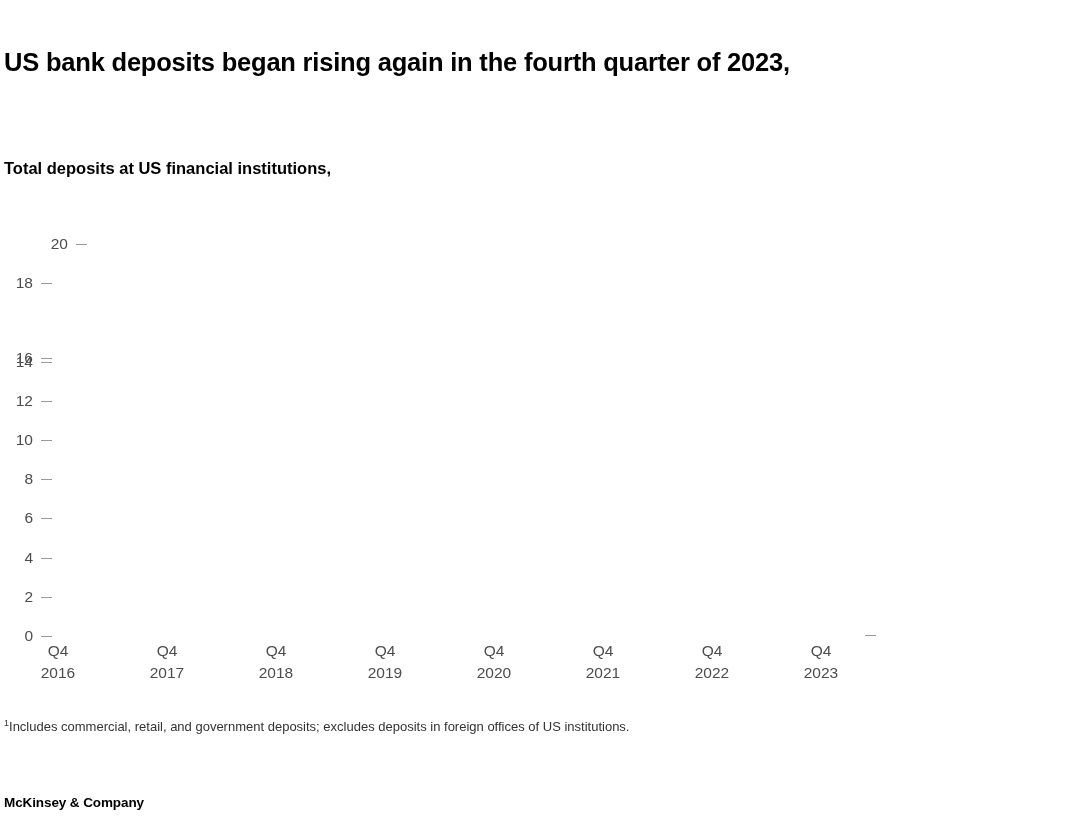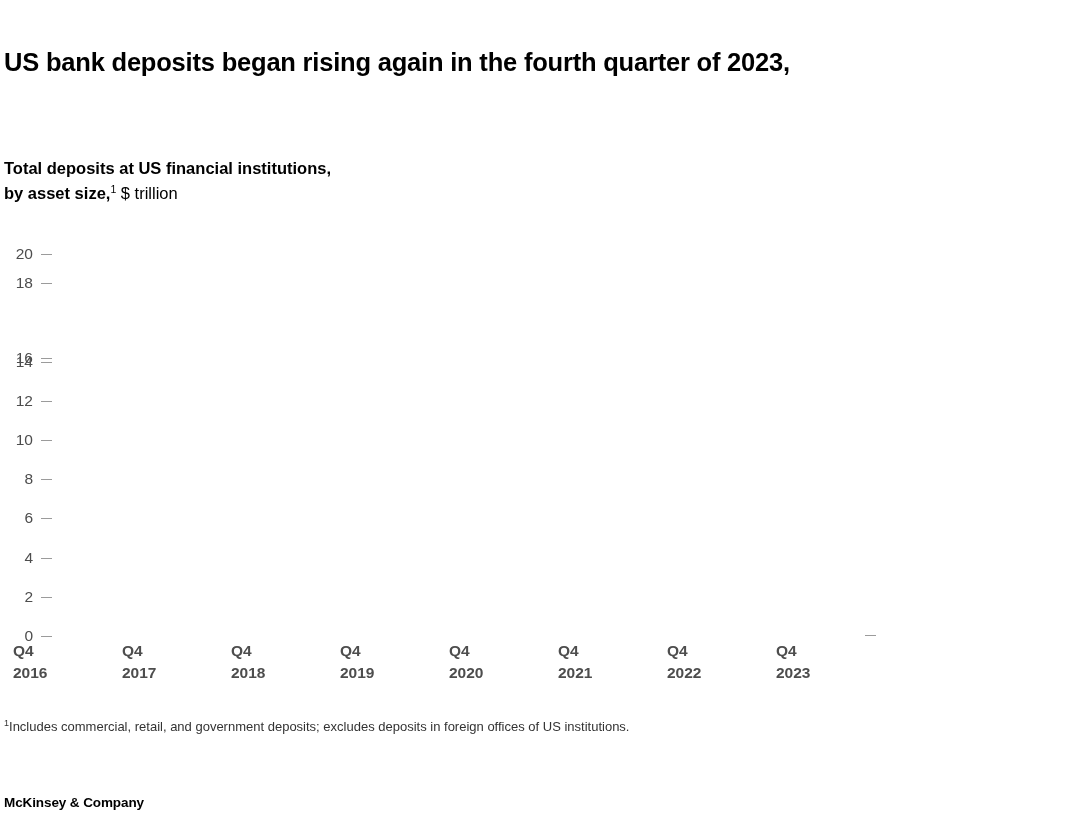--- a/index.html
+++ b/index.html
@@ -120,25 +120,24 @@
   .x-axis {
     position: absolute;
     left: 0;
     top: 640px;
     width: 1000px;
     height: 56px;
   }
   .xlabel {
     position: absolute;
     width: 90px;
-    text-align: left;
+    text-align: center;
     font-size: 15.5px;
     line-height: 22px;
     color: #4d4d4d;
-    font-weight: bold;
   }
   .xlabel .q {
     display: block;
   }
   .xlabel .y {
     display: block;
   }
 
   
   .footnotes {
@@ -174,27 +173,26 @@
 <body>
 
 <div class="page">
 
   <div class="headline">
     <span class="line">US bank deposits began rising again in the fourth quarter of 2023,</span>
   </div>
 
   <div class="subtitle">
     <span class="l1">Total deposits at US financial institutions,</span>
-    <span class="l2"><span class="bold">by asset size,</span><sup>1</sup><span> $ trillion</span></span>
   </div>
 
   <div class="plot">
 
     <div class="y-axis">
-      <div class="tick" style="top:20px;">
+      <div class="tick" style="top:10px;padding-left:35px;">
         <span class="tval">20</span>
         <span class="dash"></span>
       </div>
       <div class="tick" style="top:49px;">
         <span class="tval">18</span>
         <span class="dash"></span>
       </div>
       <div class="tick" style="top:88px;margin-top:36px;">
         <span class="tval">16</span>
         <span class="dash"></span>

